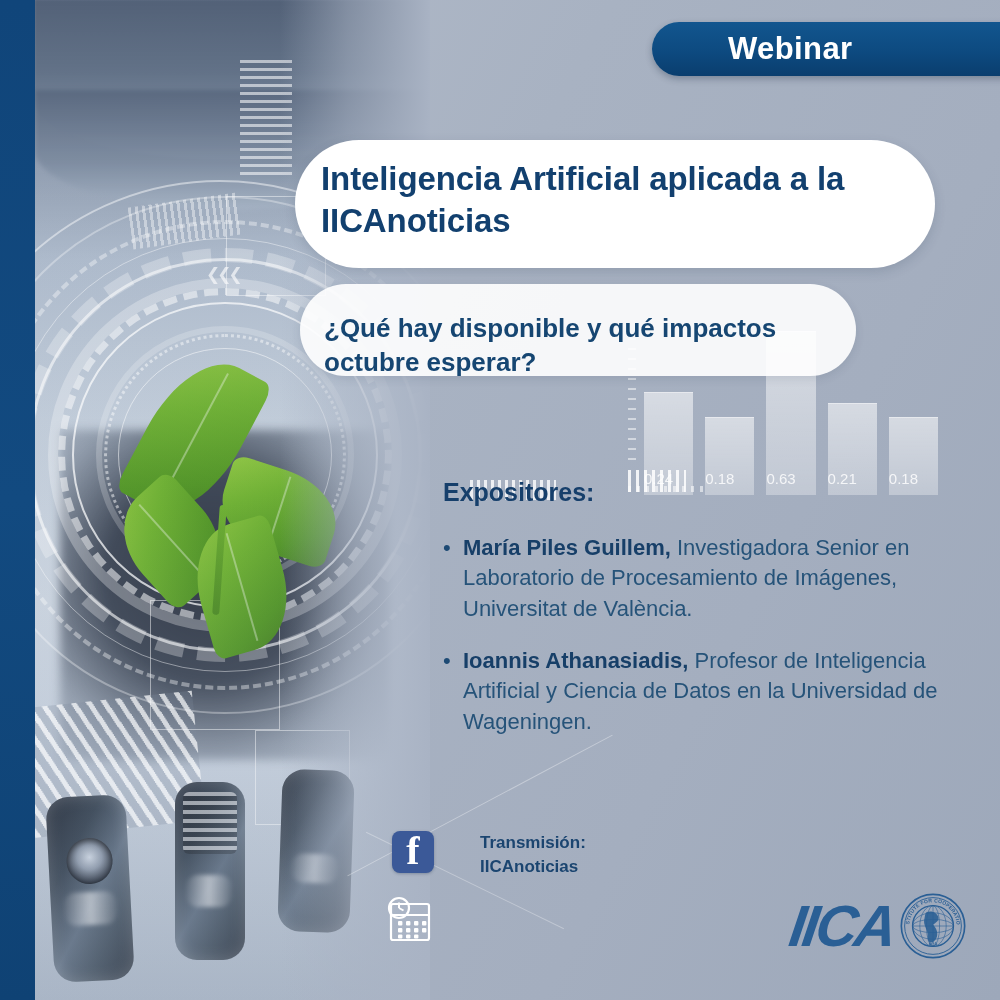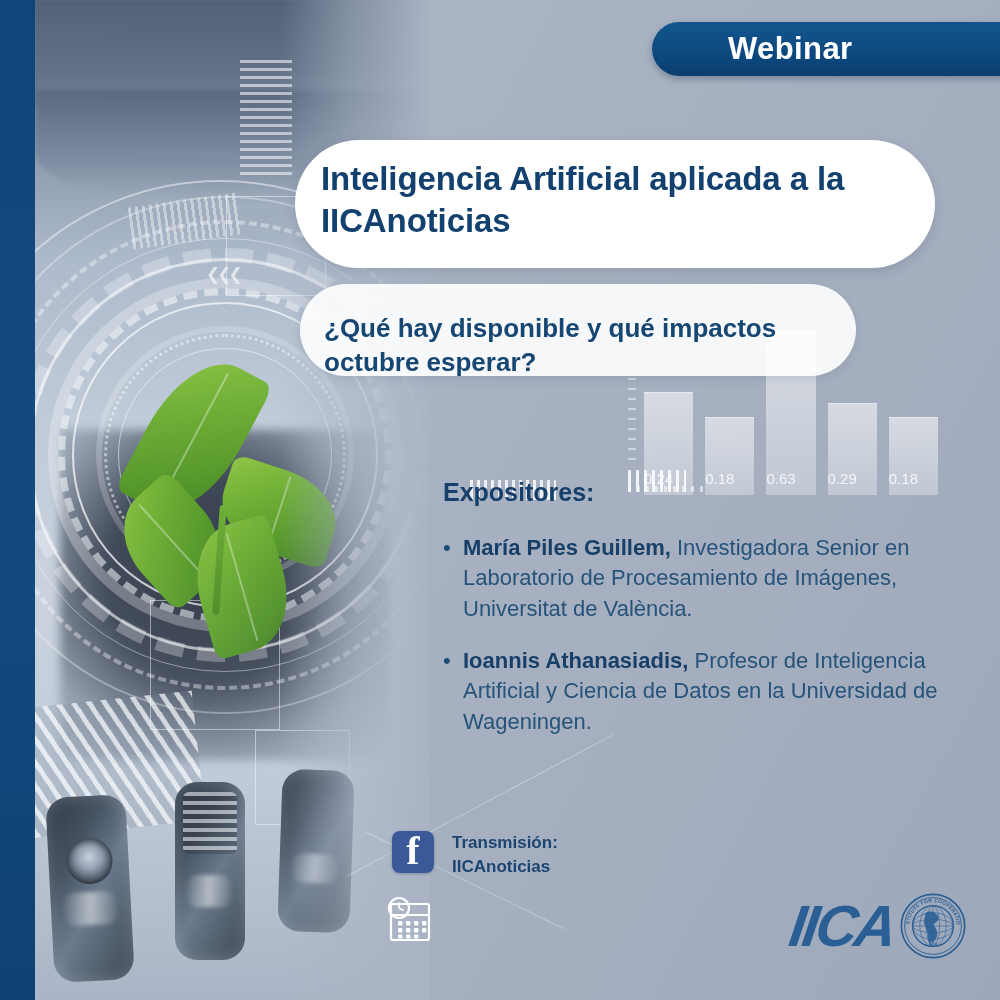--- a/index.html
+++ b/index.html
@@ -298,21 +298,21 @@
   }
   .sp-bullet {
     color:#1d4a74; font-size:22px; line-height:1.35; width:20px; flex:0 0 20px;
   }
   .sp-text {
     color:#265379; font-size:22px; line-height:1.38; font-weight:400;
   }
   .sp-text b { font-weight:bold; color:#173f68; }
 
   
-  .fb-row { position:absolute; left:392px; top:831px; display:flex; align-items:flex-start; }
+  .fb-row { position:absolute; left:392px; top:831px; display:flex; align-items:flex-start;gap:28px; }
   .fb-icon {
     width:42px; height:42px; border-radius:8px;
     background:#3b5998;
     position:relative; flex:0 0 42px;
     box-shadow:0 1px 3px rgba(30,45,70,.3);
   }
   .fb-icon::after {
     content:"f";
     position:absolute; left:0; top:-2px; width:100%;
     text-align:center;
@@ -416,21 +416,21 @@
       <div class="barwrap">
         <div class="bar" style="height: 40%;"></div>
         <div class="barlbl">0.18</div>
       </div>
       <div class="barwrap">
         <div class="bar" style="height: 84%;"></div>
         <div class="barlbl">0.63</div>
       </div>
       <div class="barwrap">
         <div class="bar" style="height: 47%;"></div>
-        <div class="barlbl">0.29</div>
+        <div class="barlbl">0.21</div>
       </div>
       <div class="barwrap">
         <div class="bar" style="height: 40%;"></div>
         <div class="barlbl">0.18</div>
       </div>
     </div>
   </div>
   <div class="hud-bars3"></div>
   <div class="hud-bars4"></div>
   <div class="diag-line"></div>

